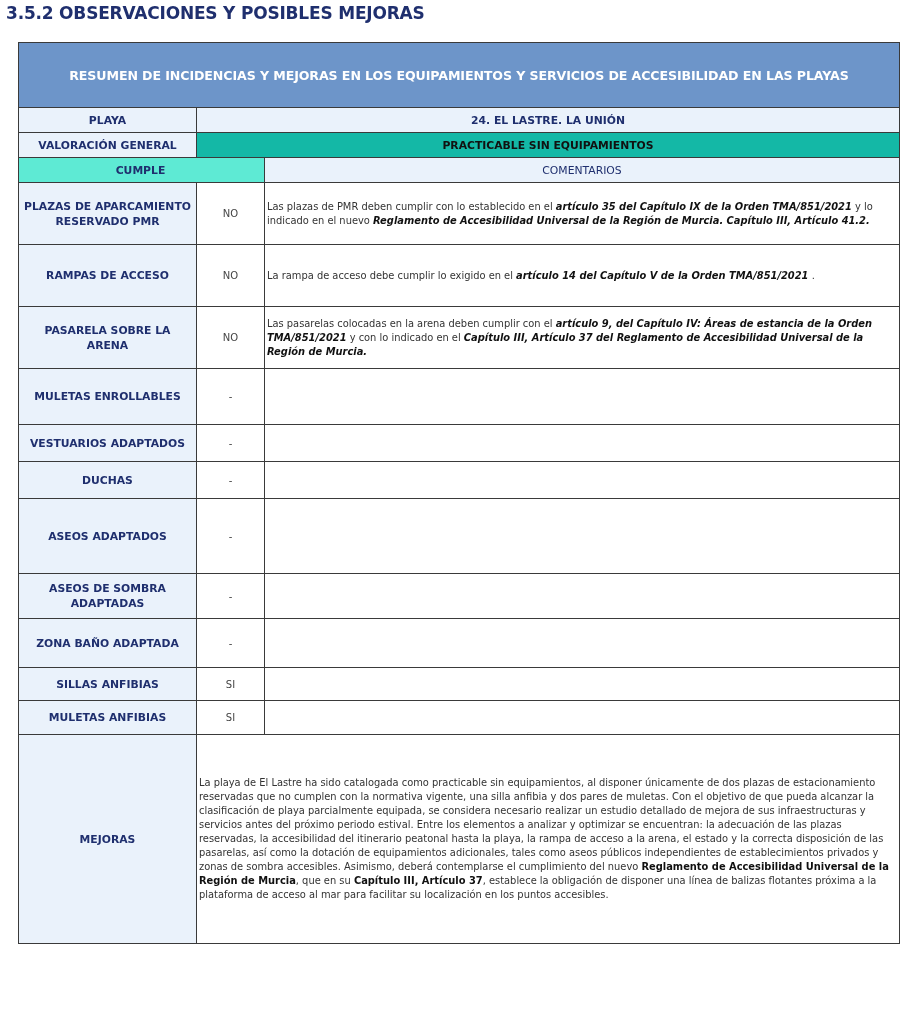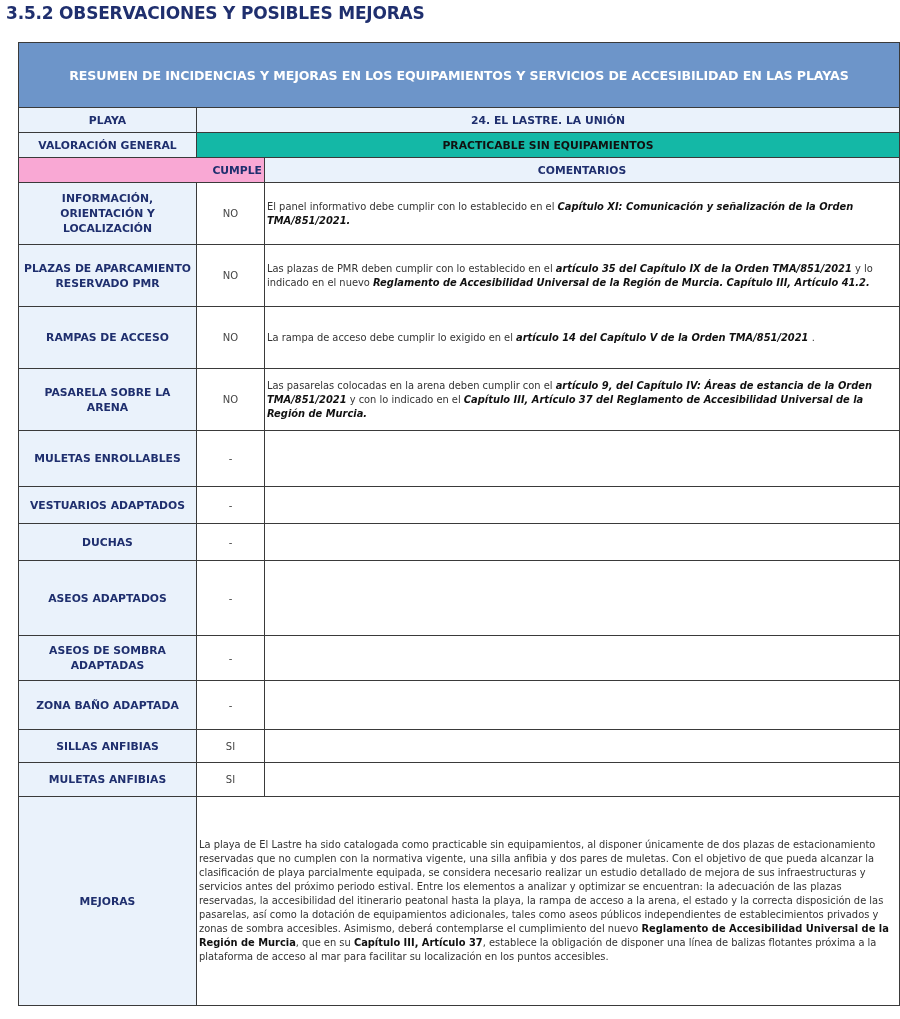--- a/index.html
+++ b/index.html
@@ -4,22 +4,22 @@
 <style>
   html, body { margin:0; padding:0; background:#ffffff; }
   body { width:900px; height:1019px; position:relative; overflow:hidden; font-family:"DejaVu Sans", sans-serif; }
   .section-title { position:absolute; left:6px; top:3px; font-size:17px; font-weight:bold; color:#1f2f6e; letter-spacing:-0.2px; margin:0; }
   table.grid { position:absolute; left:18px; top:42px; width:881px; border-collapse:collapse; table-layout:fixed; }
   table.grid td { border:1.5px solid #3a3a3a; padding:0; vertical-align:middle; }
   .hdr { background:#6d95c9; color:#ffffff; font-weight:bold; font-size:12.6px; text-align:center; height:64px; letter-spacing:-0.1px; }
   .lbl { background:#eaf2fb; color:#1f2f6e; font-weight:bold; font-size:10.8px; text-align:center; line-height:15px; padding:0 4px !important; }
   .val-blue { color:#1f2f6e; font-weight:bold; font-size:10.8px; text-align:center; background:#eaf2fb; }
   .val-black { color:#111; font-weight:bold; font-size:10.8px; text-align:center; background:#14b8a6; }
-  .cumple-hdr { background:#f9a8d4; color:#1f2f6e; font-weight:bold; font-size:10.8px; text-align:right; padding-right:2px !important; }
-  .com-hdr { background:#eaf2fb; color:#1f2f6e; font-weight:bold; font-size:10.8px; text-align:center; }
+  .cumple-hdr { background:#5eead4; color:#1f2f6e; font-weight:bold; font-size:10.8px; text-align:center; padding-right:2px !important; }
+  .com-hdr { background:#eaf2fb; color:#1f2f6e; font-weight:normal; font-size:10.8px; text-align:center; }
   .cumple { color:#444; font-size:10px; text-align:center; background:#fff; }
   .comment { background:#fff; color:#333; font-size:9.9px; line-height:14px; padding:0 6px 0 2px !important; text-align:left; }
   .comment i.bi { color:#111; font-weight:bold; font-style:italic; }
   .mejoras-text { background:#fff; color:#333; font-size:9.9px; line-height:13.9px; padding:0 3px 0 2px !important; }
   .mejoras-text b { color:#111; }
 </style>
 </head>
 <body>
 
 <h1 class="section-title">3.5.2 OBSERVACIONES Y POSIBLES MEJORAS</h1>
@@ -39,25 +39,20 @@
       <td colspan="2" class="val-blue">24. EL LASTRE. LA UNIÓN</td>
     </tr>
     <tr style="height:25px">
       <td class="lbl">VALORACIÓN GENERAL</td>
       <td colspan="2" class="val-black">PRACTICABLE SIN EQUIPAMIENTOS</td>
     </tr>
     <tr style="height:25px">
       <td colspan="2" class="cumple-hdr">CUMPLE</td>
       <td class="com-hdr">COMENTARIOS</td>
     </tr>
-  <tr style="height: 62px;">
-        <td class="lbl">INFORMACIÓN, ORIENTACIÓN Y LOCALIZACIÓN</td>
-        <td class="cumple">NO</td>
-        <td class="comment"><span>El panel informativo debe cumplir con lo establecido en el </span><i class="bi">Capítulo XI: Comunicación y señalización  de la Orden TMA/851/2021.</i></td>
-      </tr>
       <tr style="height: 62px;">
         <td class="lbl">PLAZAS DE APARCAMIENTO RESERVADO PMR</td>
         <td class="cumple">NO</td>
         <td class="comment"><span>Las plazas de PMR deben cumplir con lo establecido en el </span><i class="bi">artículo 35 del Capítulo IX de la Orden TMA/851/2021</i><span>  y  lo indicado en el nuevo </span><i class="bi">Reglamento de Accesibilidad Universal de la Región de Murcia. Capítulo III, Artículo 41.2.</i></td>
       </tr>
       <tr style="height: 62px;">
         <td class="lbl">RAMPAS DE ACCESO</td>
         <td class="cumple">NO</td>
         <td class="comment"><span>La rampa de acceso debe cumplir lo exigido en el </span><i class="bi">artículo 14 del Capítulo V de la Orden TMA/851/2021</i><span> .</span></td>
       </tr>

